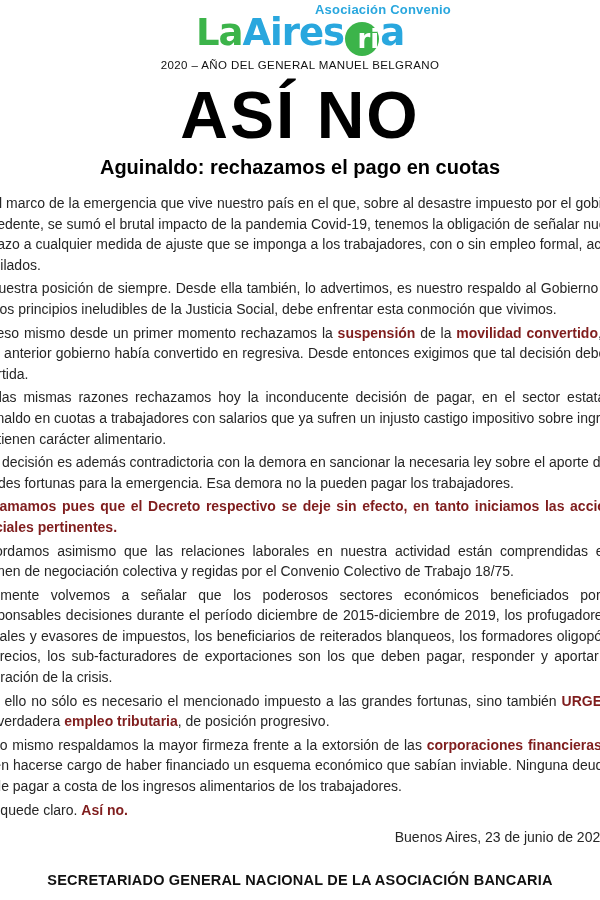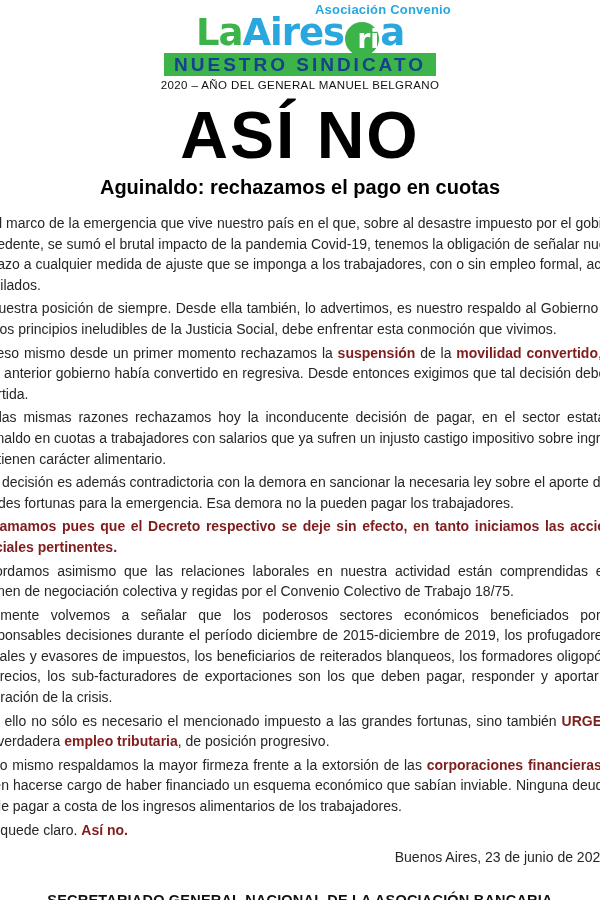--- a/index.html
+++ b/index.html
@@ -73,21 +73,20 @@
 </style>
 </head>
 <body>
 
 <div class="doc">
 
   <header class="logo">
     <div class="logo-inner">
       <div class="assoc">Asociación Convenio</div>
       <div class="brand"><span class="la">La</span><span class="blue">Aires</span><span class="circle">ri</span><span class="blue">a</span></div>
-      <div class="strip">NUESTRO SINDICATO</div>
     </div>
     <div class="yearline">2020 – AÑO DEL GENERAL MANUEL BELGRANO</div>
   </header>
 
   <h1>ASÍ NO</h1>
   <h2>Aguinaldo: rechazamos el pago en cuotas</h2>
 
   <section class="bodytext">
       <p><span>En el marco de la emergencia que vive nuestro país en el que, sobre al desastre impuesto por el gobierno precedente, se sumó el brutal impacto de la pandemia Covid-19, tenemos la obligación de señalar nuestro rechazo a cualquier medida de ajuste que se imponga a los trabajadores, con o sin empleo formal, activos o jubilados.</span></p>
       <p><span>Es nuestra posición de siempre. Desde ella también, lo advertimos, es nuestro respaldo al Gobierno que, con los principios ineludibles de la Justicia Social, debe enfrentar esta conmoción que vivimos.</span></p>

